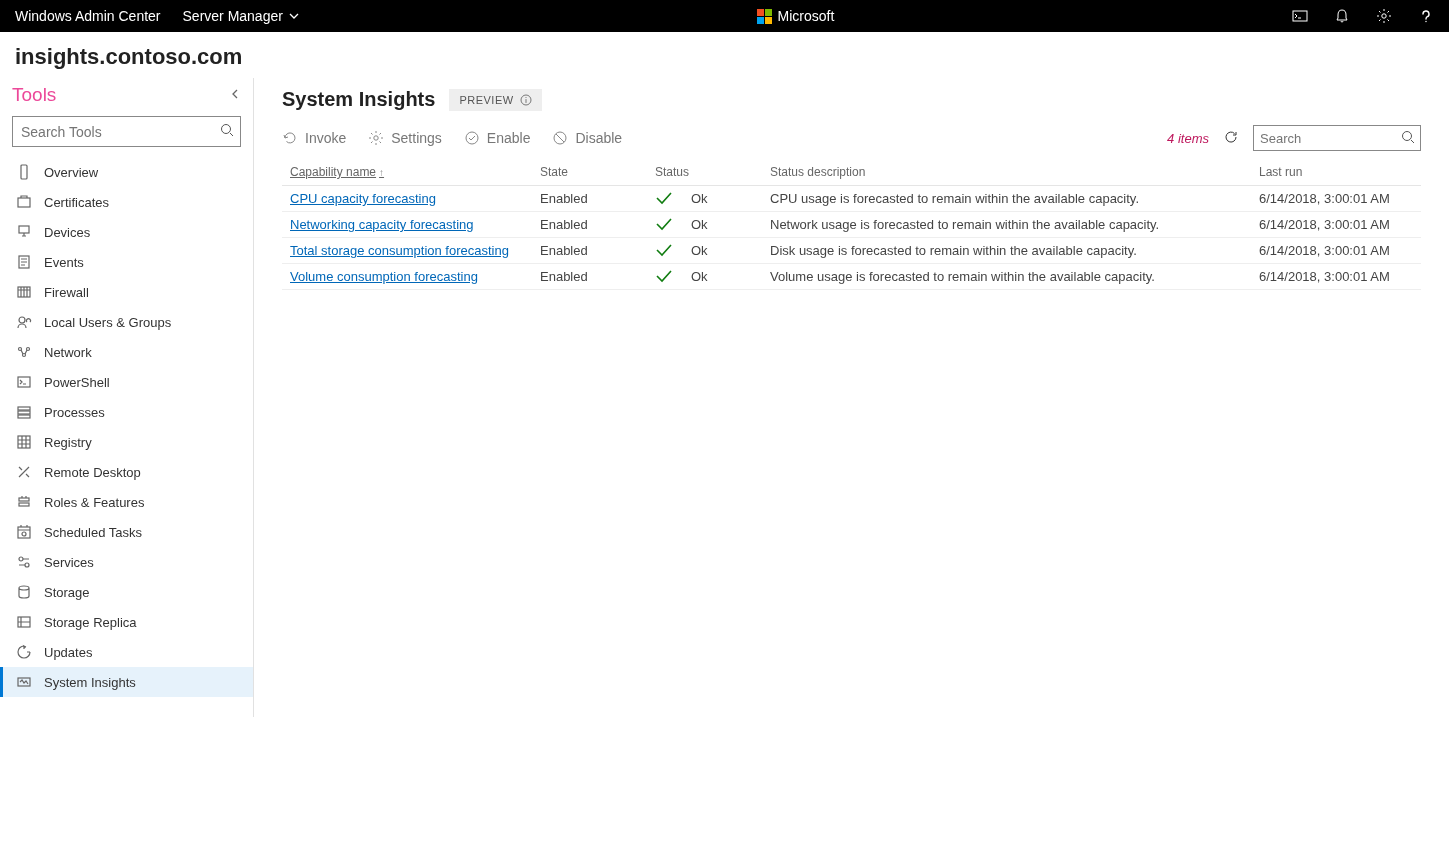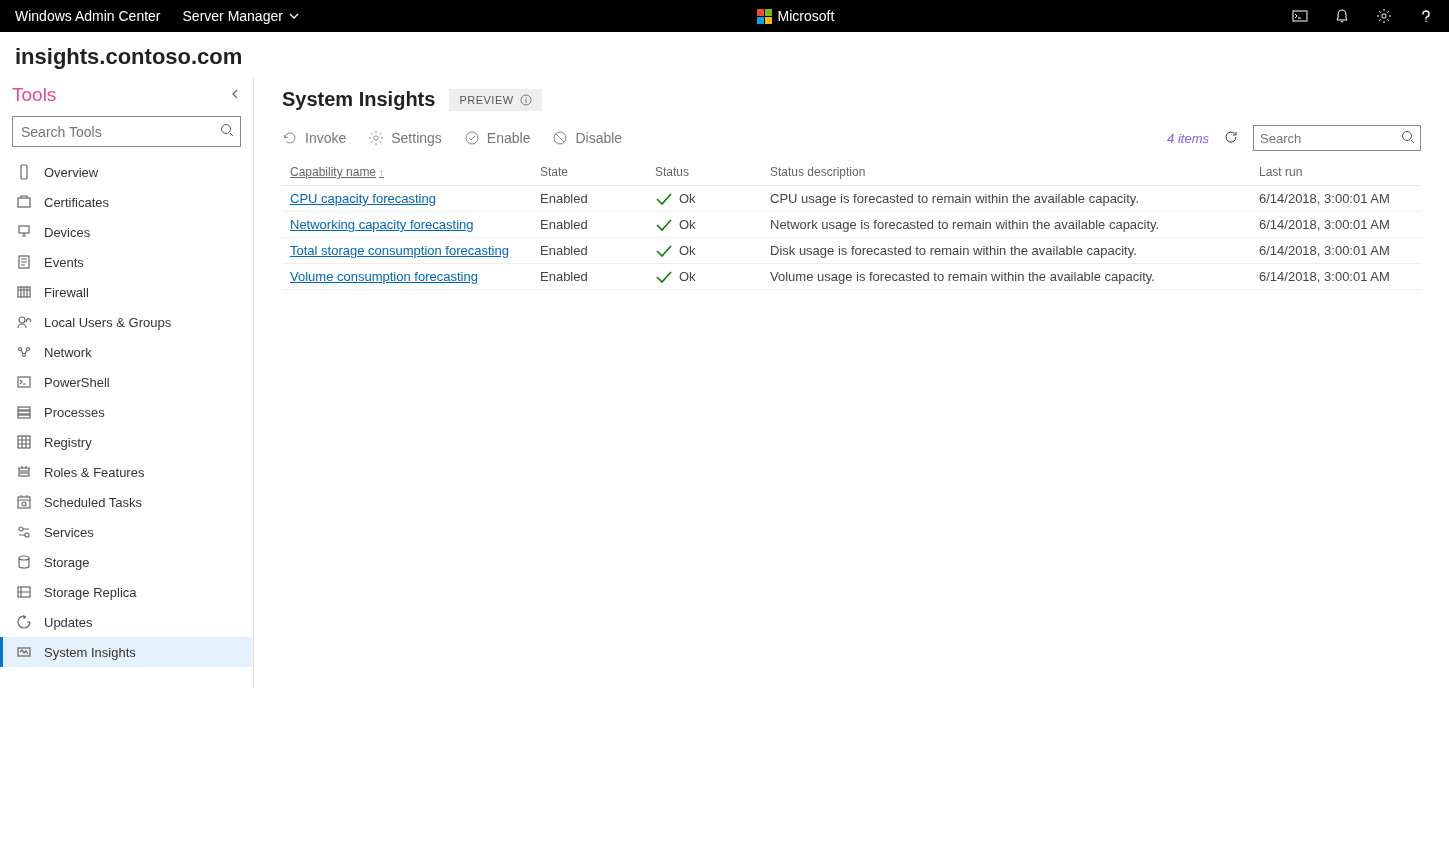--- a/index.html
+++ b/index.html
@@ -43,33 +43,33 @@
 .page-head { display: flex; align-items: center; gap: 14px; margin-bottom: 14px; }
 .page-title { font-size: 20px; font-weight: 600; color: #222; }
 .preview-badge { background: #eee; color: #555; font-size: 11px; letter-spacing: .5px; padding: 5px 10px; display: flex; align-items: center; gap: 6px; }
 .preview-badge svg { width: 12px; height: 12px; stroke: #777; fill: none; }
 
 .toolbar { display: flex; align-items: center; margin-bottom: 8px; }
 .tb-actions { display: flex; gap: 22px; }
 .tb-btn { display: flex; align-items: center; gap: 7px; color: #777; font-size: 14px; cursor: pointer; }
 .tb-btn svg { width: 16px; height: 16px; stroke: #888; fill: none; }
 .tb-right { margin-left: auto; display: flex; align-items: center; gap: 14px; }
-.items-count { font-style: italic; color: #8b5cf6; font-size: 13px; }
+.items-count { font-style: italic; color: #be185d; font-size: 13px; }
 .refresh-btn { cursor: pointer; }
 .refresh-btn svg { width: 16px; height: 16px; stroke: #333; fill: none; }
 .tablesearch { position: relative; }
 .tablesearch input { width: 168px; height: 26px; border: 1px solid #888; padding: 0 24px 0 6px; font-size: 13px; }
 .tablesearch .sicon { position: absolute; right: 5px; top: 4px; color: #444; }
 
 
 table.capabilities { width: 100%; border-collapse: collapse; font-size: 13px; }
 table.capabilities th { text-align: left; font-weight: 400; color: #666; font-size: 12px; padding: 6px 8px; border-bottom: 1px solid #e5e5e5; white-space: nowrap; }
 table.capabilities td { padding: 5px 8px; border-bottom: 1px solid #eee; color: #444; vertical-align: middle; }
 .caplink { color: #0067b8; text-decoration: underline; cursor: pointer; }
-.status-cell { display: flex; align-items: flex-end; gap: 6px; }
+.status-cell { display: flex; align-items: flex-start; gap: 18px; }
 .check { width: 18px; height: 14px; }
 .check svg { stroke: #107c10; fill: none; stroke-width: 1.6; }
 .sort-arrow { font-size: 10px; color: #888; margin-left: 3px; }
 
 
 th.col-name, td.col-name { width: 250px; text-decoration: underline; }
 th.col-state, td.col-state { width: 115px; }
 th.col-status, td.col-status { width: 115px; }
 th.col-desc, td.col-desc { width: auto; }
 th.col-last, td.col-last { width: 170px; }
@@ -229,20 +229,28 @@
           <span>Processes</span>
         </li>
         <li>
           <span class="nav-icon">
             <svg viewBox="0 0 16 16">
               <rect x="2" y="2" width="12" height="12"></rect>
               <path d="M2 6 H14 M2 10 H14 M6 2 V14 M10 2 V14"></path>
             </svg>
           </span>
           <span>Registry</span>
+        </li>
+        <li>
+          <span class="nav-icon">
+            <svg viewBox="0 0 16 16">
+              <path d="M3 13 L13 3 M3 3 L6 6 M10 10 L13 13"></path>
+            </svg>
+          </span>
+          <span>Remote Desktop</span>
         </li>
         <li>
           <span class="nav-icon">
             <svg viewBox="0 0 16 16">
               <rect x="3" y="4" width="10" height="3"></rect>
               <rect x="3" y="9" width="10" height="3"></rect>
               <path d="M6 4 V2 M10 4 V2"></path>
             </svg>
           </span>
           <span>Roles &amp; Features</span>

